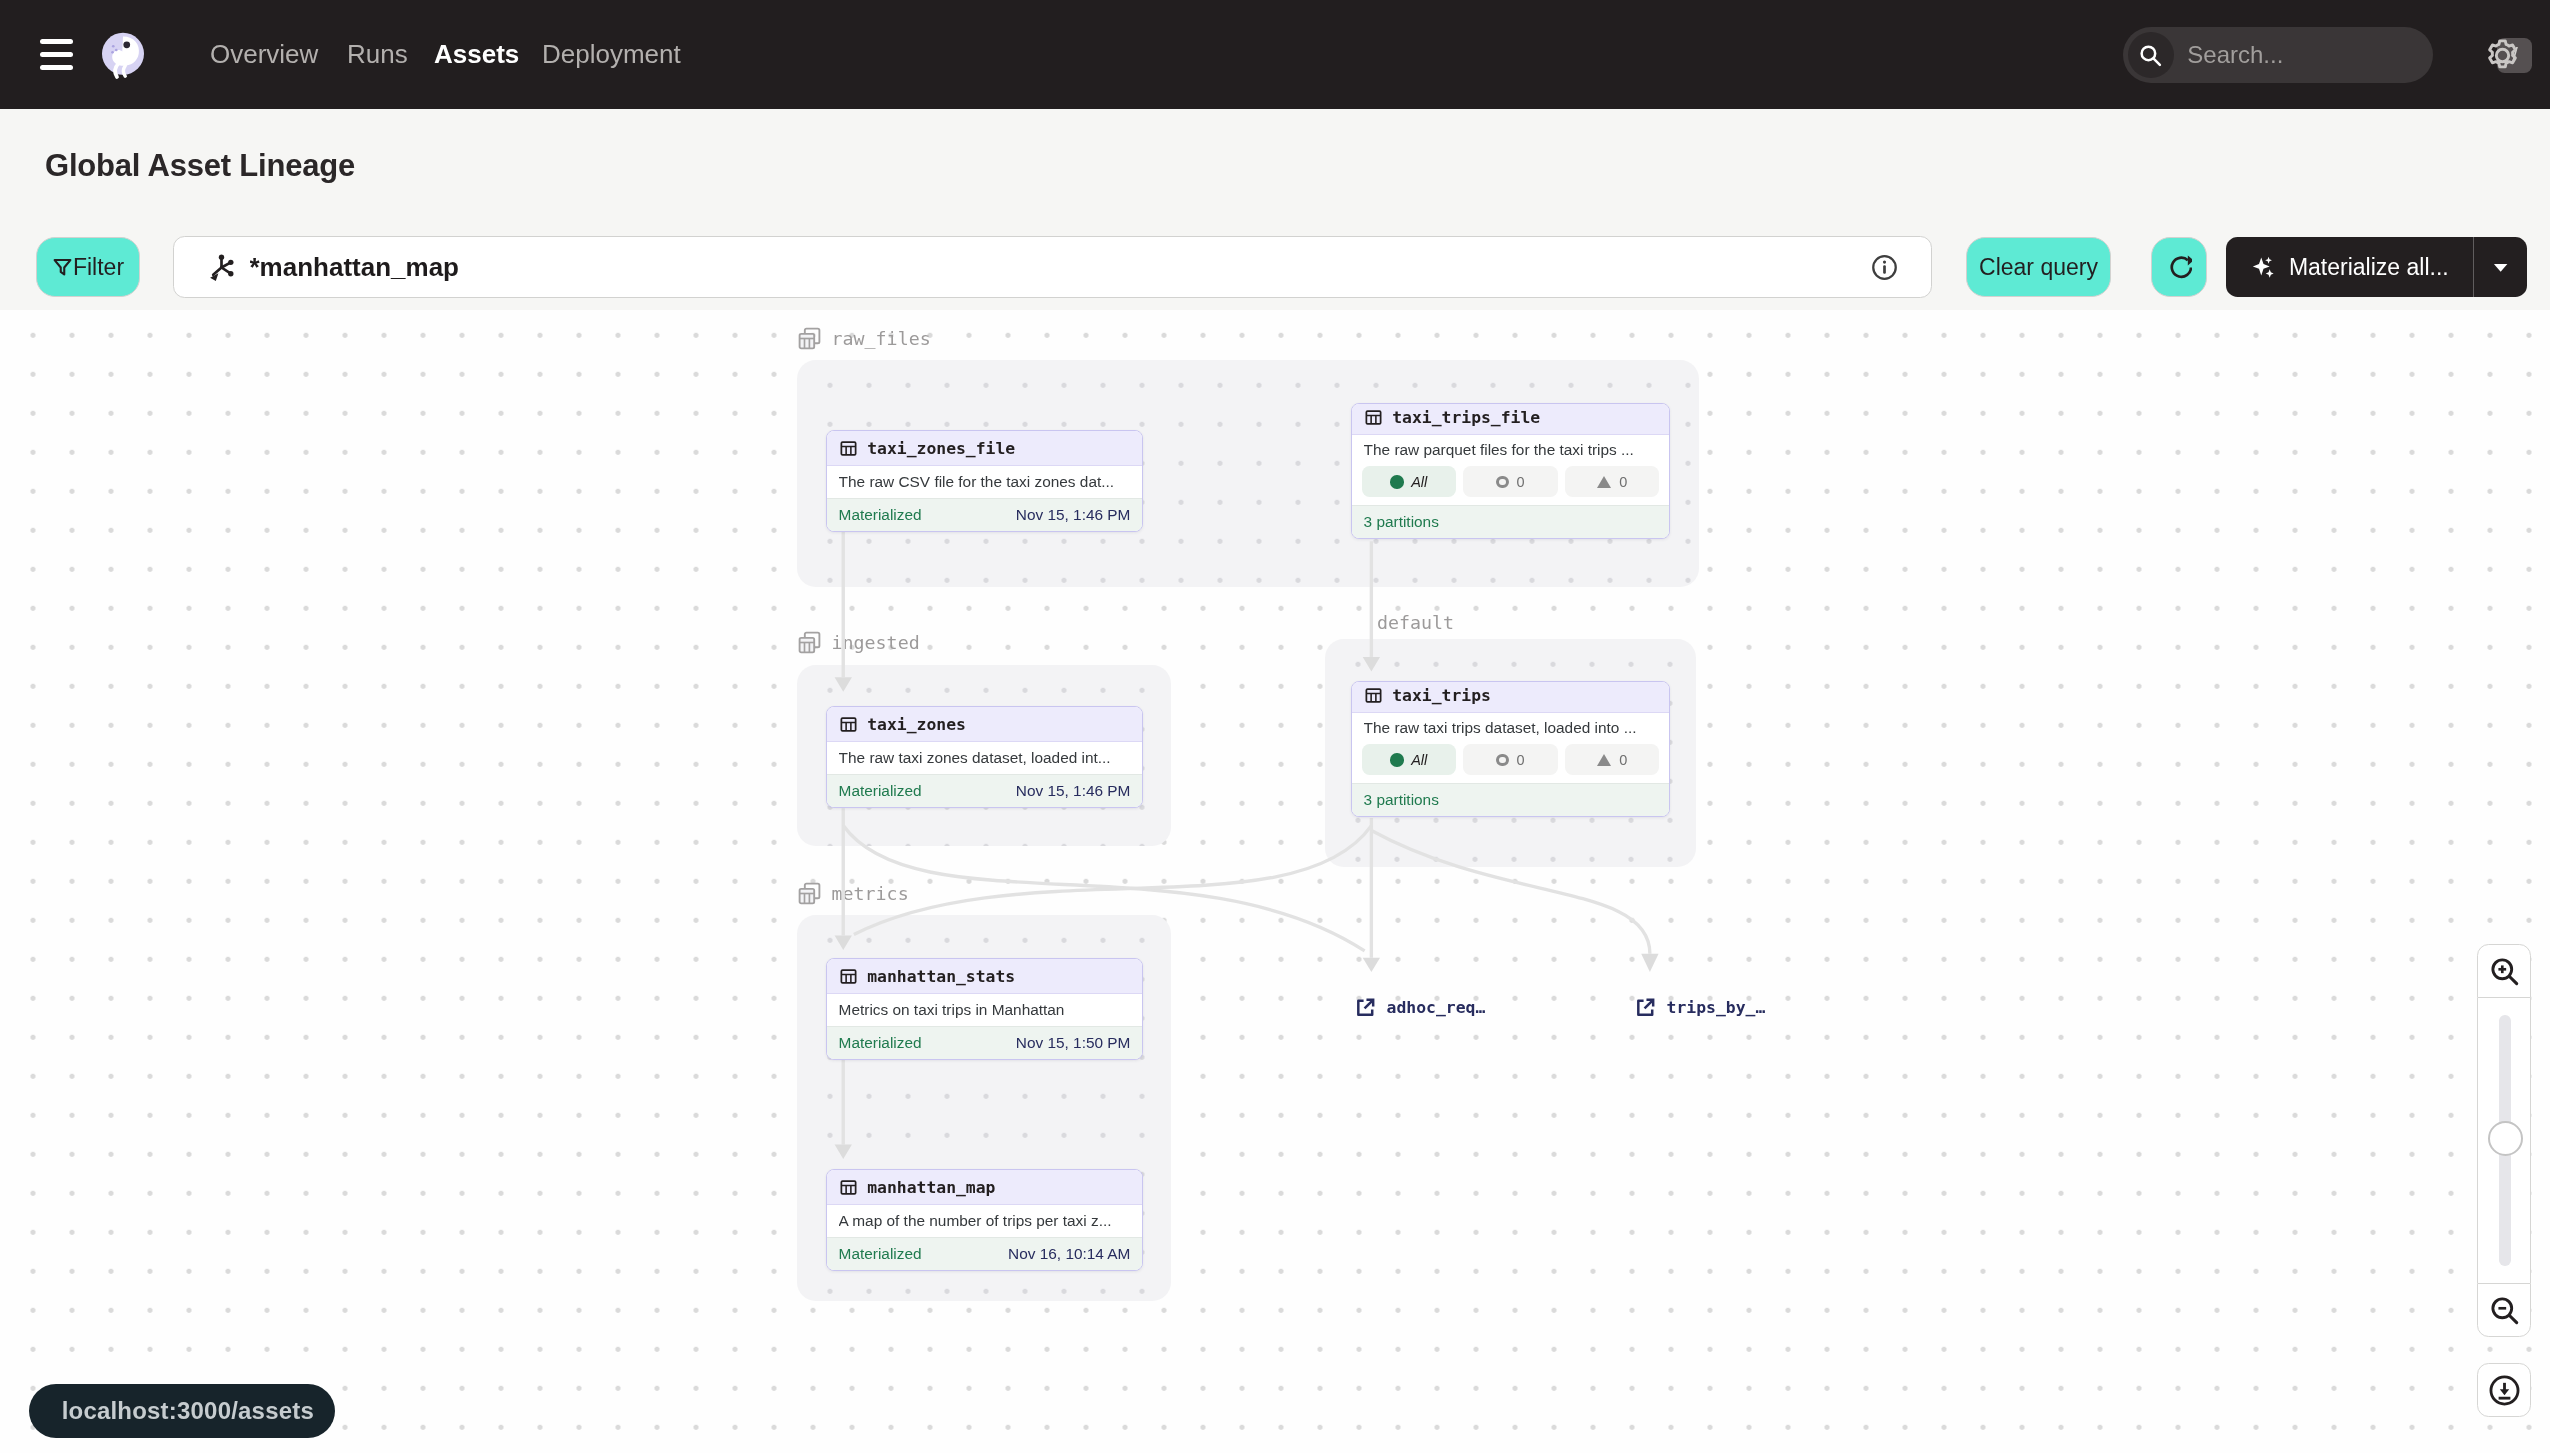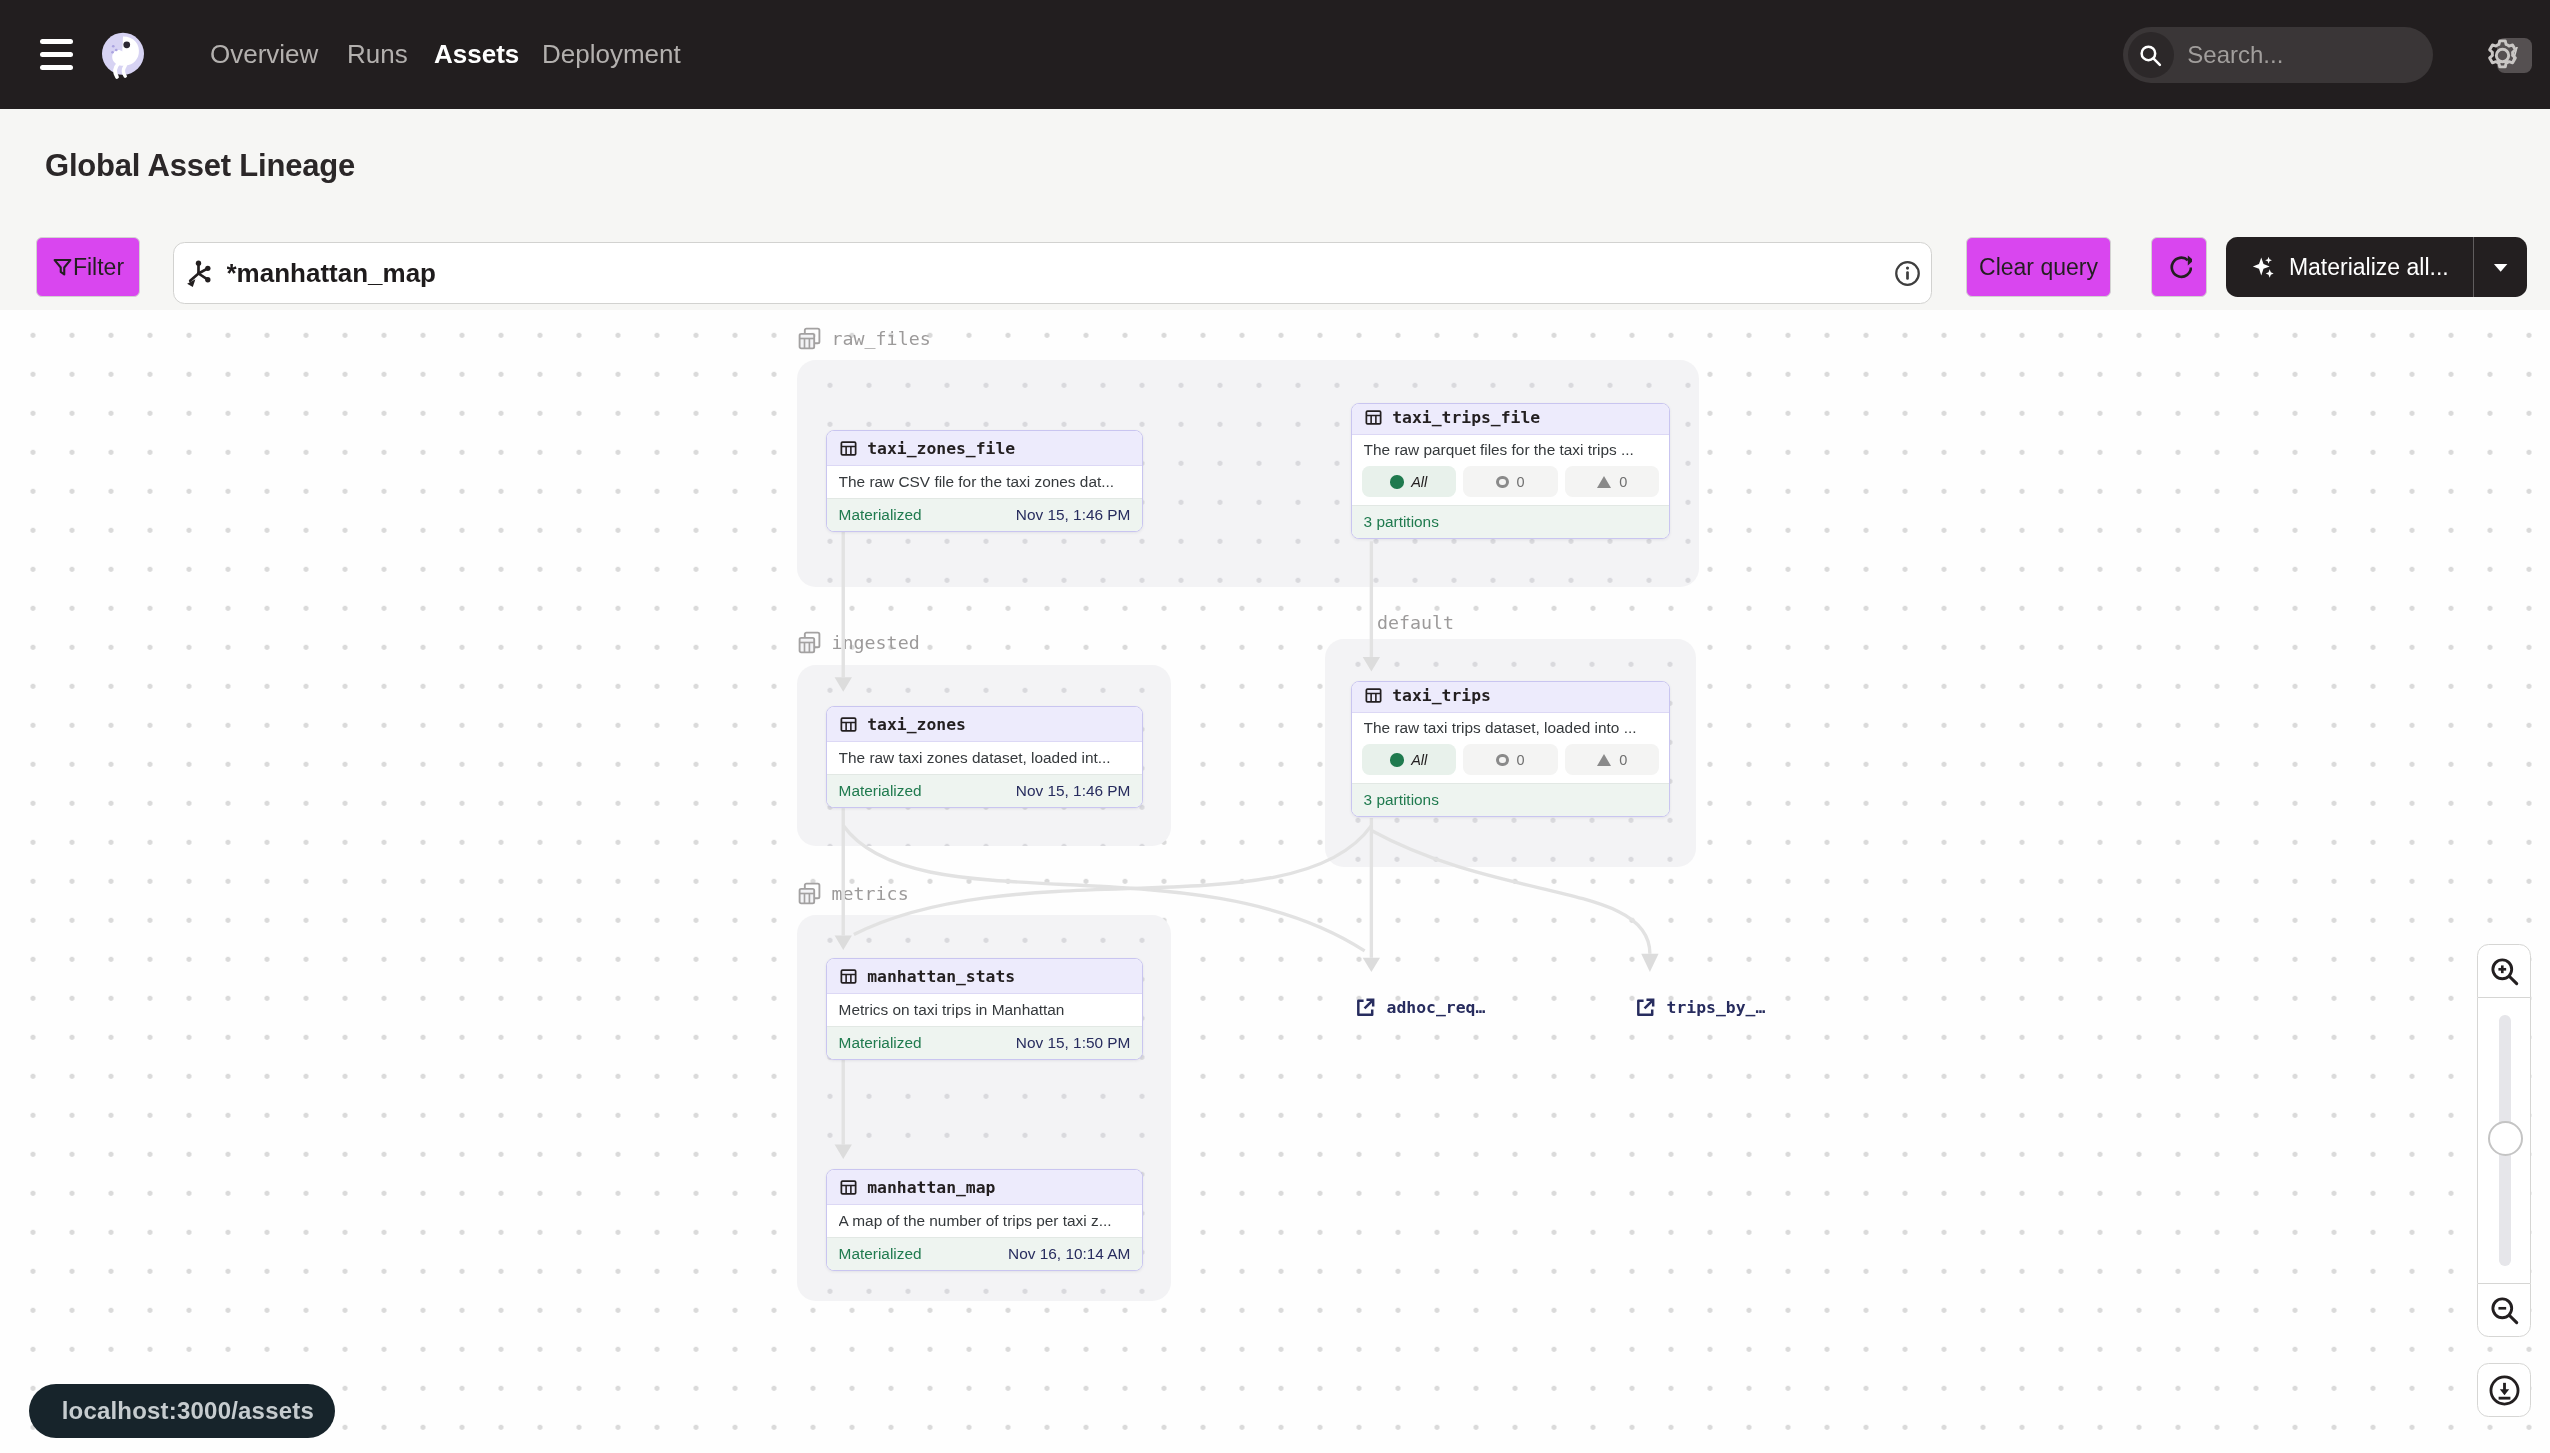--- a/index.html
+++ b/index.html
@@ -38,27 +38,27 @@
     background:#f6f6f4; display:flex; align-items:center; }
   .page-title { position:absolute; left:45px; font-size:31px; font-weight:bold; color:#2b2728; letter-spacing:-0.2px; }
   .reload-btn { position:absolute; left:2260px; top:26px; width:251px; height:62px;
     background:#ffffff; border:1.9px solid #d4d4d2; border-radius:13.5px;
     display:flex; align-items:center; justify-content:center; gap:11.6px;
     font-size:23px; color:#231f20; cursor:pointer; }
 
   
   .toolbar { position:absolute; top:222px; left:0; width:2550px; height:89px;
     background:#f6f6f4; border-bottom:1px solid #d9d9d7; }
-  .btn { position:absolute; background:#d946ef; border:1.9px solid #d2d2d0; border-radius:6px;
+  .btn { position:absolute; background:#5eead4; border:1.9px solid #d2d2d0; border-radius:19px;
     display:flex; align-items:center; justify-content:center; gap:0;
     font-size:23px; color:#231f20; cursor:pointer; }
   .filter-btn { left:36px; top:15.4px; width:104px; height:60px; }
-  .query-box { position:absolute; left:173px; top:20px; width:1759px; height:62px;
+  .query-box { position:absolute; left:173px; top:14px; width:1759px; height:62px;
     background:#ffffff; border:1.9px solid #d2d2d0; border-radius:11.6px;
-    display:flex; align-items:center; padding:0 10px; }
+    display:flex; align-items:center; padding:0 33px; }
   .query-input { flex:1; border:none; outline:none; font-size:26px; font-weight:600;
     color:#1e1b1c; margin-left:13.5px; background:transparent; font-family:"Liberation Sans",sans-serif; }
   .clear-btn { left:1966px; top:15.4px; width:145px; height:60px; }
   .refresh-btn { left:2151px; top:15.4px; width:56px; height:60px; }
   .mat-btn { position:absolute; left:2226px; top:15.4px; width:301px; height:60px;
     background:#231f20; border-radius:11.6px; display:flex; align-items:stretch;
     color:#ffffff; cursor:pointer; }
   .mat-main { flex:1; display:flex; align-items:center; justify-content:center; gap:11.6px;
     font-size:23px; }
   .mat-caret { width:54px; border-left:1px solid rgba(255,255,255,0.28);

